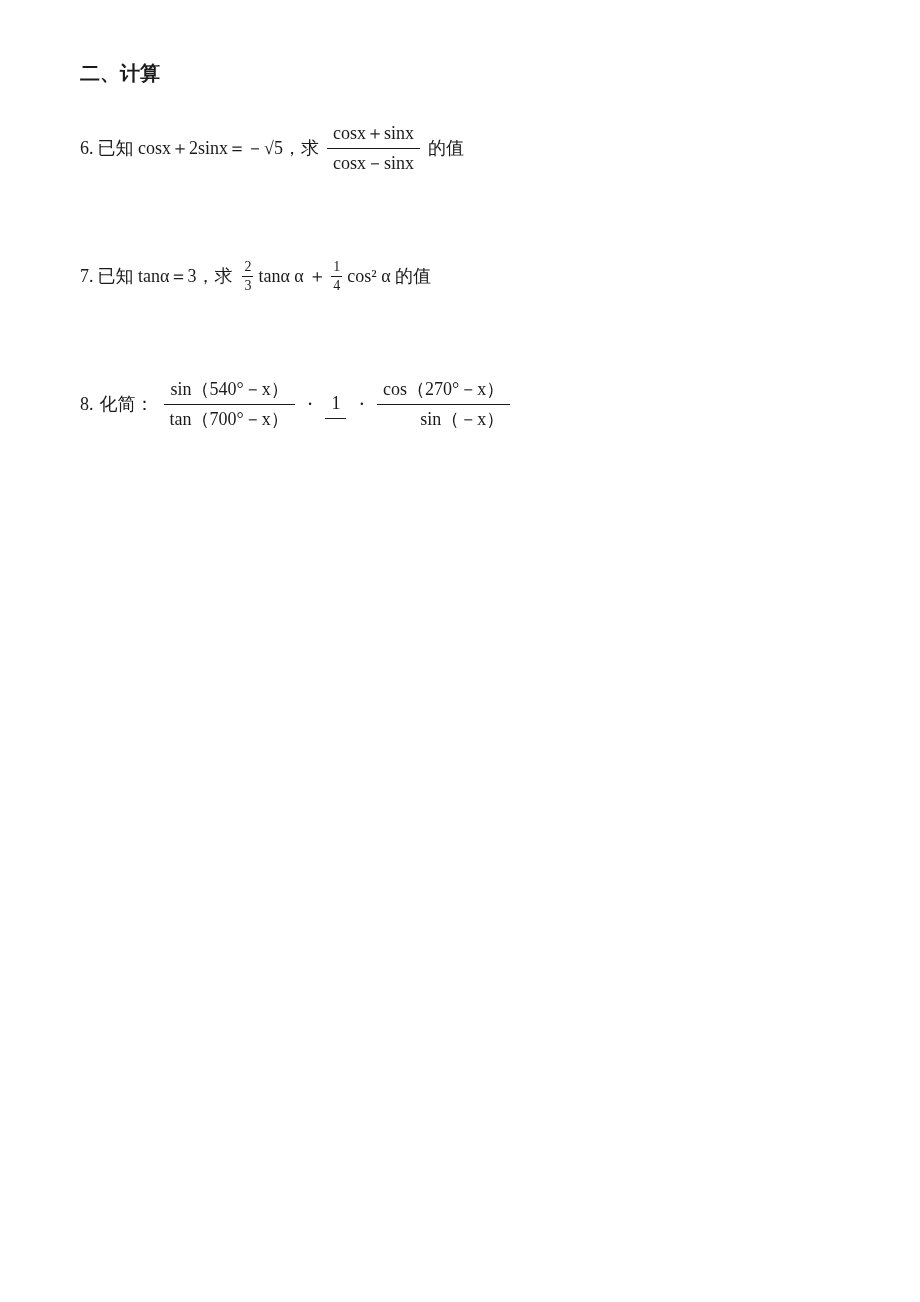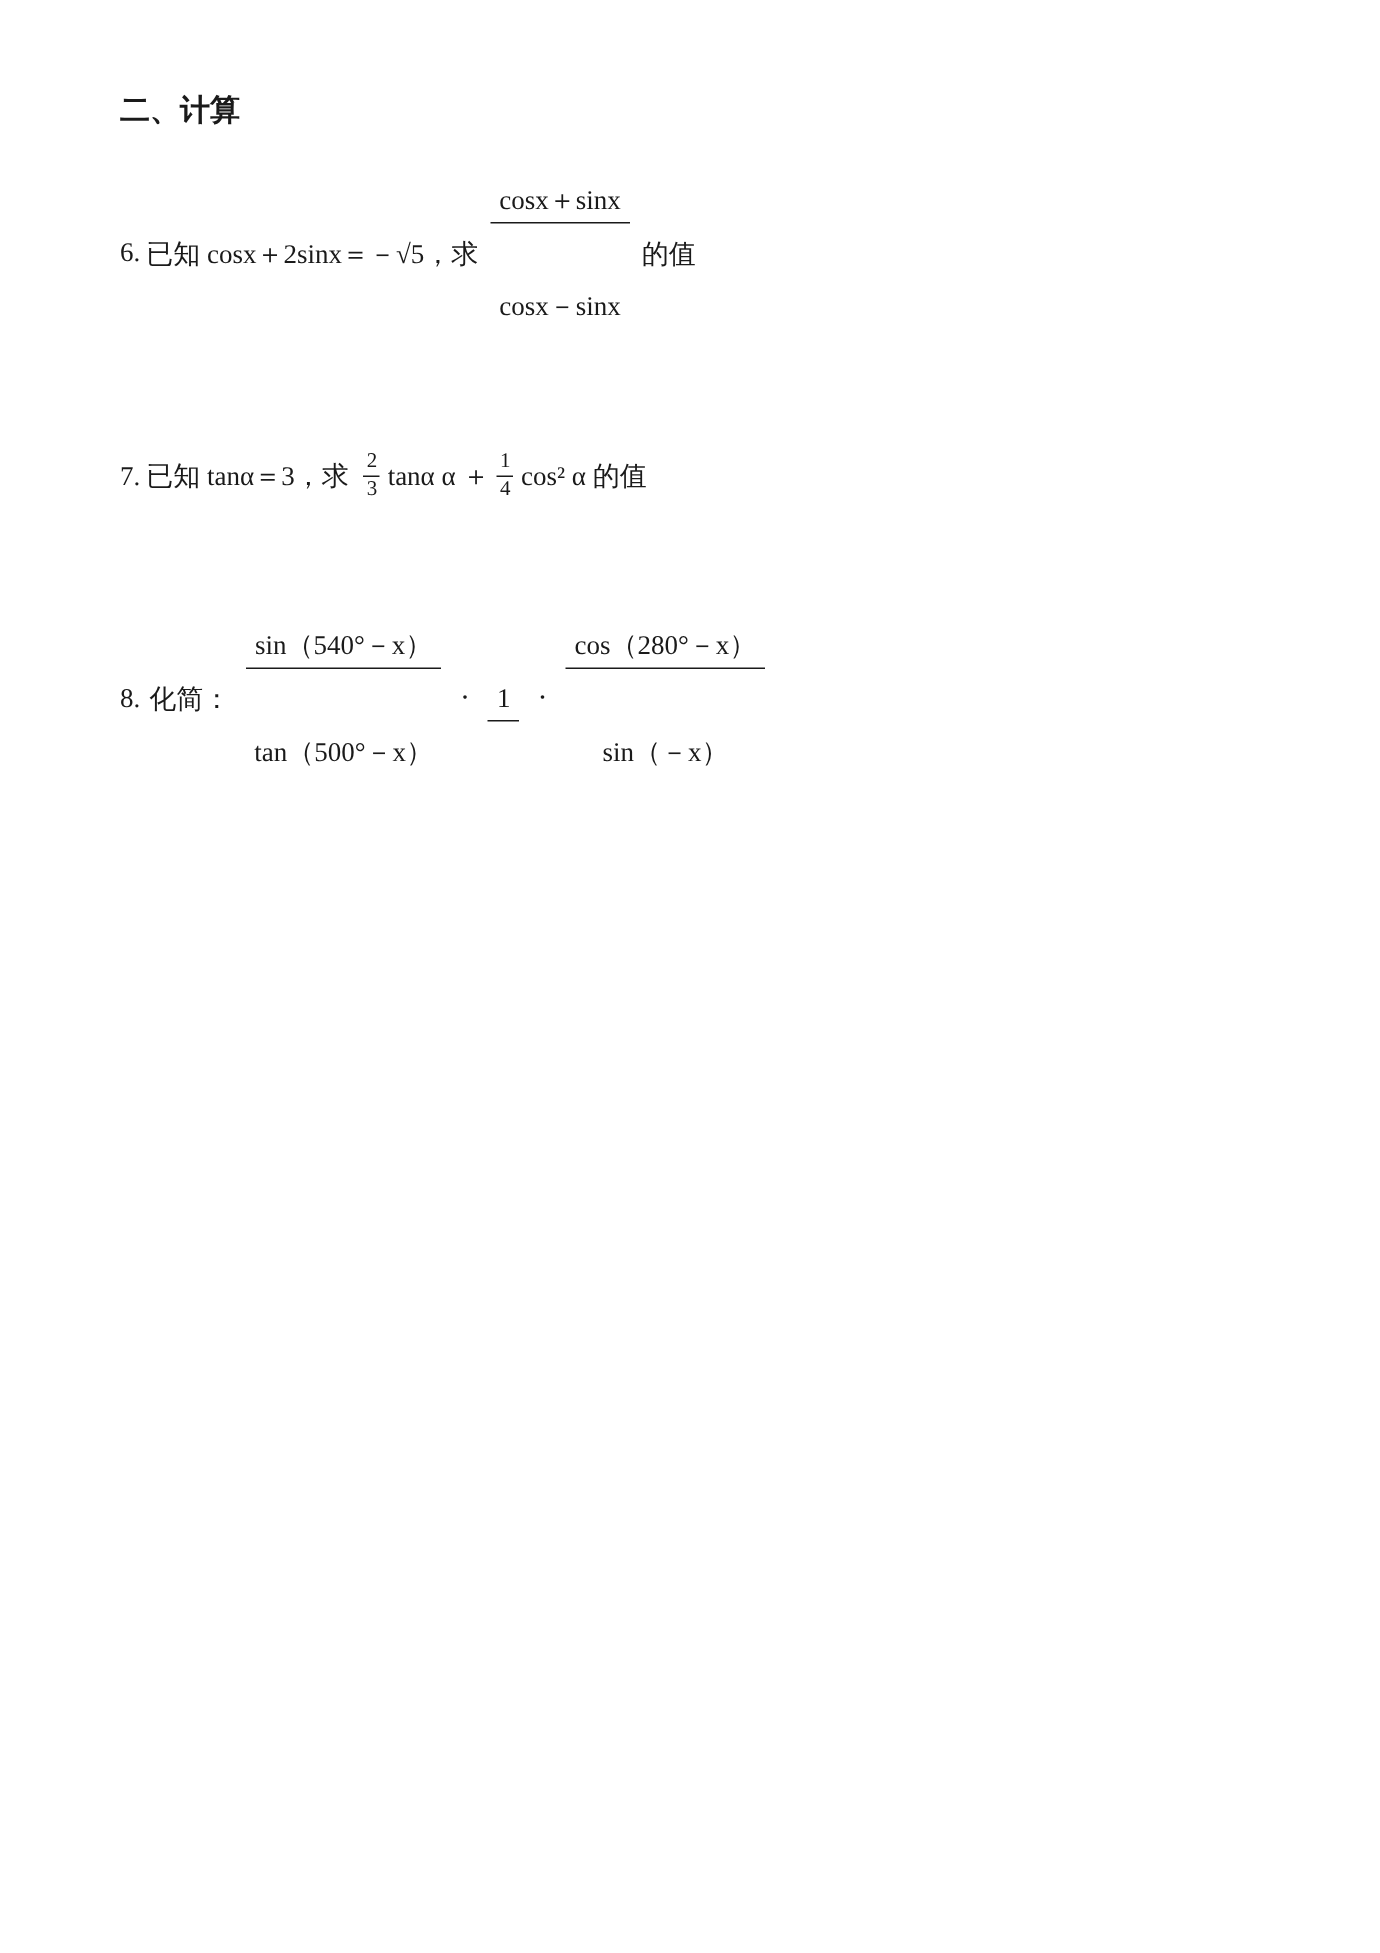--- a/index.html
+++ b/index.html
@@ -46,24 +46,23 @@
     }
     .problem-line {
       display: flex;
       align-items: center;
       flex-wrap: wrap;
       gap: 4px;
     }
     .big-fraction {
       display: inline-flex;
       flex-direction: column;
-      align-items: center;
+      align-items: flex-end;
       vertical-align: middle;
       margin: 0 4px;
-      gap: 41px;
     }
     .big-fraction .numerator {
       border-bottom: 1.5px solid #1a1a1a;
       padding: 0 6px;
       text-align: center;
       line-height: 1.6;
       white-space: nowrap;
     }
     .big-fraction .denominator {
       padding: 0 6px;
@@ -115,25 +114,25 @@
     <span>cos² α 的值</span>
   </div>
 </div>
 
 <div class="problem">
   <div class="problem-8">
     <span style="margin-right:4px;">8.</span>
     <span style="margin-right:4px;">化简：</span>
     <span class="big-fraction">
       <span class="numerator">sin（540°－x）</span>
-      <span class="denominator">tan（500°－x）</span>
+      <span class="denominator">tan（700°－x）</span>
     </span>
     <span class="mul-dot">·</span>
     <span class="big-fraction">
       <span class="numerator">1</span>
     </span>
     <span class="mul-dot">·</span>
     <span class="big-fraction">
-      <span class="numerator">cos（280°－x）</span>
+      <span class="numerator">cos（270°－x）</span>
       <span class="denominator">sin（－x）</span>
     </span>
   </div>
 </div>
 
 </body></html>

